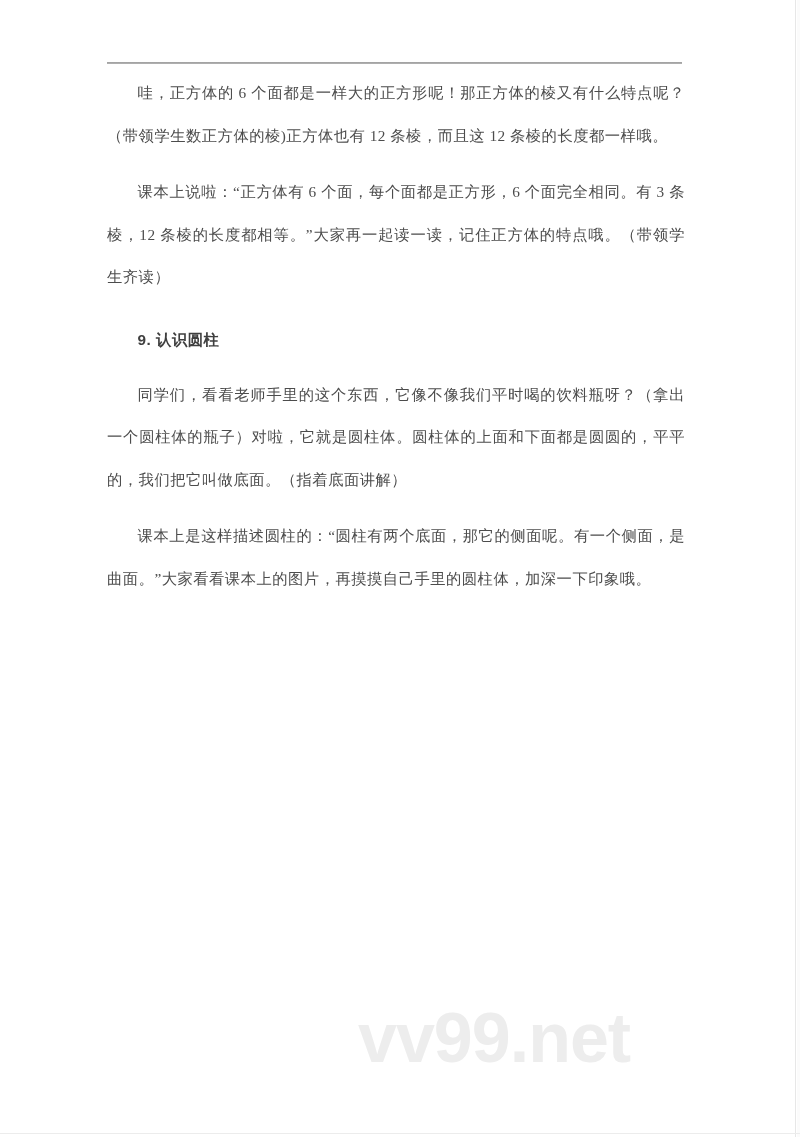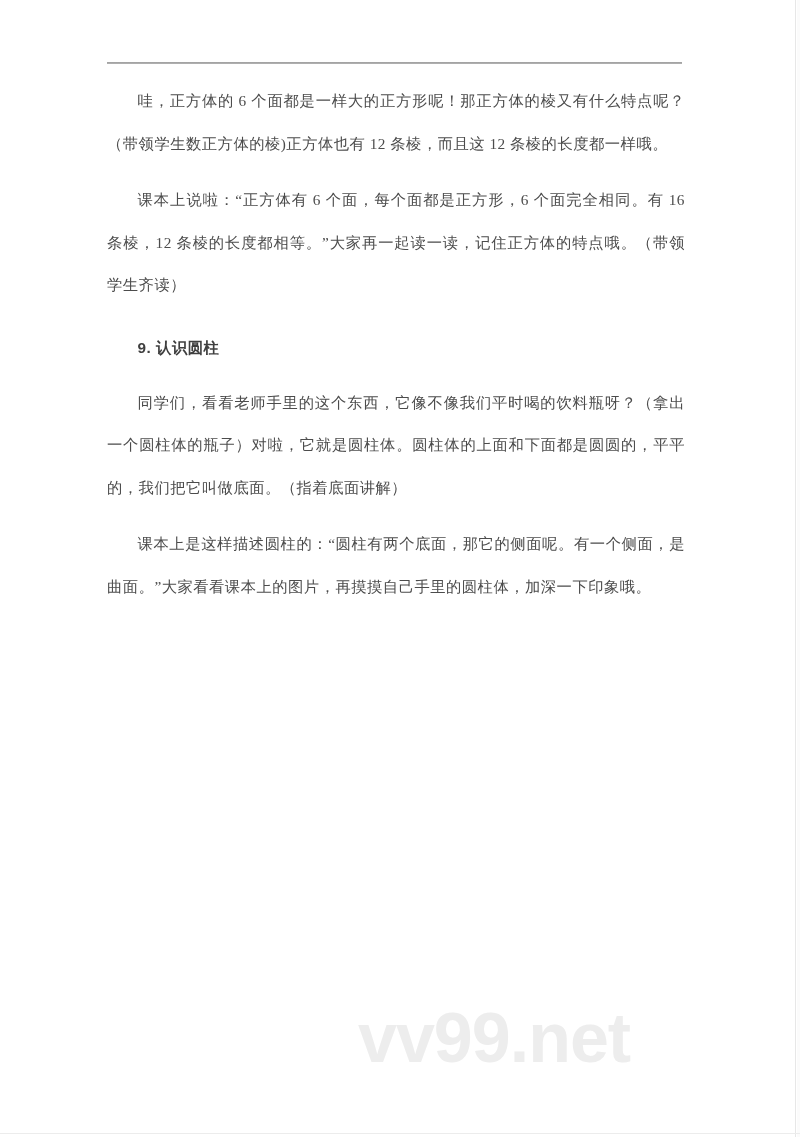--- a/index.html
+++ b/index.html
@@ -50,21 +50,21 @@
     position: absolute;
     left: 107px;
     top: 62px;
     width: 575px;
     height: 2px;
     background: linear-gradient(to bottom, #b9b9b9 0%, #8e8e8e 50%, #cfcfcf 100%);
   }
   .content {
     position: absolute;
     left: 107px;
-    top: 80px;
+    top: 72px;
     width: 578px;
   }
   .para {
     margin: 0 0 14px 0;
     font-size: 15.3px;
     line-height: 42.6px;
     color: #4c4c4c;
     text-align: justify;
     text-align-last: left;
     text-indent: 2em;
@@ -105,21 +105,21 @@
   <div class="page-edge-right"></div>
   <div class="page-edge-right2"></div>
   <div class="page-edge-bottom"></div>
 
   <div class="header-rule"></div>
 
   <div class="content">
 
     <p class="para">哇，正方体的 6 个面都是一样大的正方形呢！那正方体的棱又有什么特点呢？（带领学生数正方体的棱)正方体也有 12 条棱，而且这 12 条棱的长度都一样哦。</p>
 
-    <p class="para">课本上说啦：“正方体有 6 个面，每个面都是正方形，6 个面完全相同。有 16 条棱，12 条棱的长度都相等。”大家再一起读一读，记住正方体的特点哦。（带领学生齐读）</p>
+    <p class="para">课本上说啦：“正方体有 6 个面，每个面都是正方形，6 个面完全相同。有 3 条棱，12 条棱的长度都相等。”大家再一起读一读，记住正方体的特点哦。（带领学生齐读）</p>
 
     <div class="spacer-sm"></div>
 
     <h2 class="heading">9. 认识圆柱</h2>
 
     <p class="para">同学们，看看老师手里的这个东西，它像不像我们平时喝的饮料瓶呀？（拿出一个圆柱体的瓶子）对啦，它就是圆柱体。圆柱体的上面和下面都是圆圆的，平平的，我们把它叫做底面。（指着底面讲解）</p>
 
 
 
     <p class="para">课本上是这样描述圆柱的：“圆柱有两个底面，那它的侧面呢。有一个侧面，是曲面。”大家看看课本上的图片，再摸摸自己手里的圆柱体，加深一下印象哦。</p>

